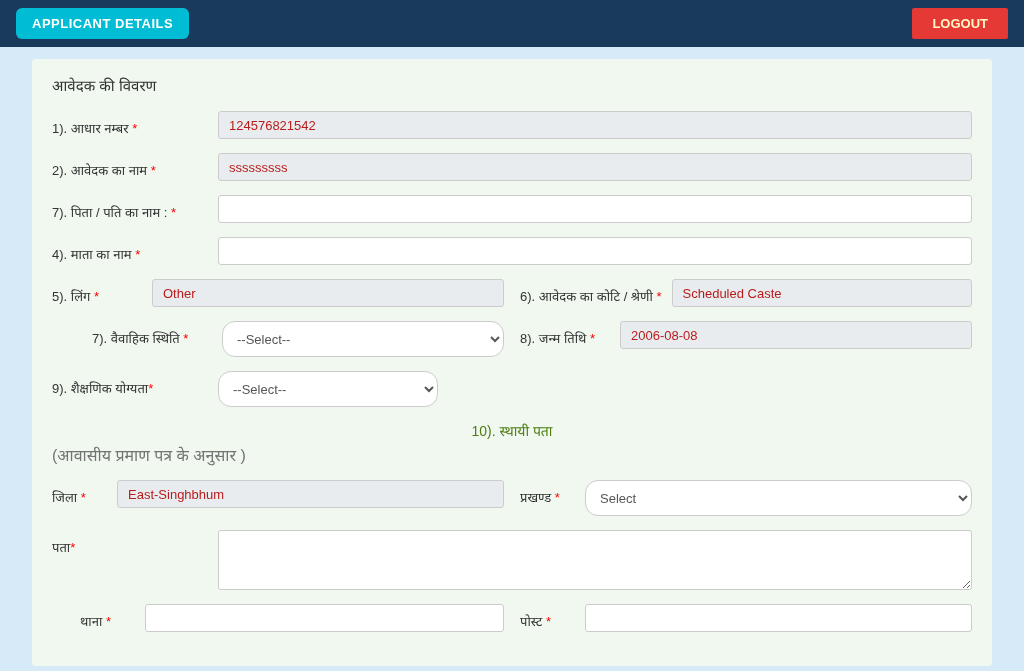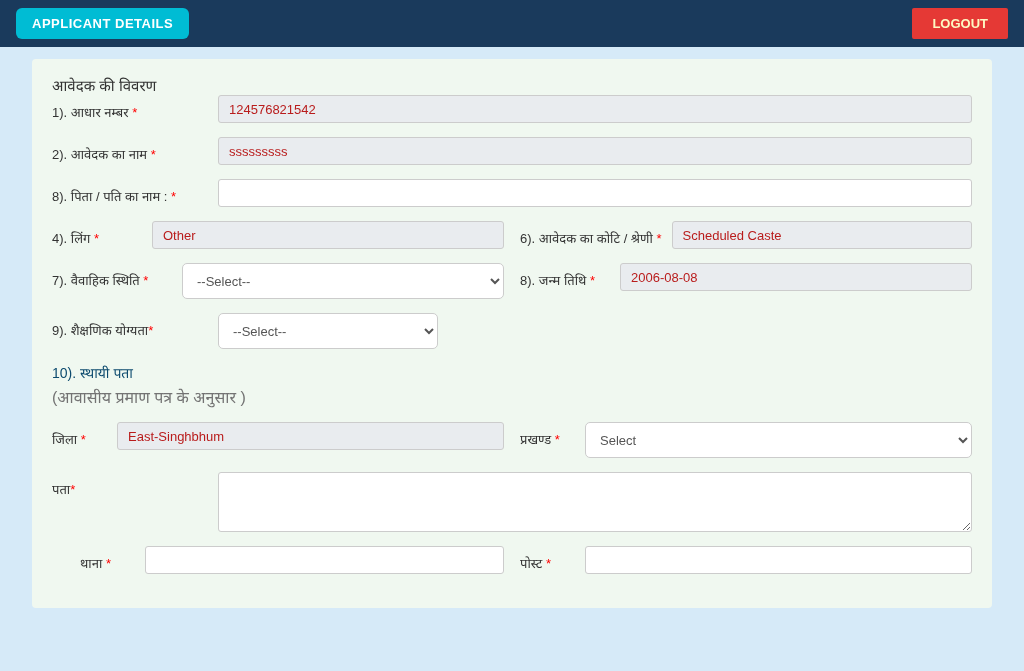--- a/index.html
+++ b/index.html
@@ -40,20 +40,21 @@
     .form-container {
       background-color: #f0f8f0;
       margin: 12px auto;
       max-width: 960px;
       border-radius: 4px;
       padding: 16px 20px 20px;
     }
     .section-title {
       font-size: 15px;
       color: #333;
+      margin-bottom: 16px;
       font-weight: normal;
     }
     .form-row {
       display: flex;
       align-items: flex-start;
       margin-bottom: 14px;
       gap: 6px;
     }
     .field-label {
       min-width: 160px;
@@ -79,21 +80,21 @@
       background-color: #e9ecef;
     }
     .form-input.readonly-field {
       background-color: #e9ecef;
       cursor: default;
     }
     .form-select {
       flex: 1;
       padding: 7px 10px;
       border: 1px solid #ccc;
-      border-radius: 5px;
+      border-radius: 13px;
       font-size: 13px;
       background-color: #fff;
       color: #555;
       height: 36px;
       cursor: pointer;
     }
     .two-col {
       display: flex;
       gap: 16px;
       width: 100%;
@@ -110,23 +111,24 @@
       padding-top: 8px;
       flex-shrink: 0;
     }
     .col-label .required {
       color: red;
     }
     .address-section {
       margin-top: 10px;
     }
     .address-title {
-      color: #0c4a6e;
+      color: #4d7c0f;
       font-size: 14px;
       margin-bottom: 4px;
+      text-align: center;
     }
     .address-subtitle {
       color: #737373;
       font-size: 16px;
       margin-bottom: 14px;
     }
     .textarea-input {
       flex: 1;
       padding: 7px 10px;
       border: 1px solid #ccc;
@@ -158,47 +160,53 @@
 
   <div class="form-row">
     <div class="field-label">
       <span>2). आवेदक का नाम</span> <span class="required">*</span>
     </div>
     <input type="text" class="form-input readonly-field" readonly="" value="sssssssss" style="">
   </div>
 
   <div class="form-row">
     <div class="field-label">
-      <span>8). पिता / पति का नाम :</span> <span class="required">*</span>
+      <span>7). पिता / पति का नाम :</span> <span class="required">*</span>
     </div>
     <input type="text" class="form-input" value="" style="">
   </div>
 
+  <div class="form-row">
+    <div class="field-label">
+      <span>4). माता का नाम</span> <span class="required">*</span>
+    </div>
+    <input type="text" class="form-input" value="" style="">
+  </div>
 
   <div class="form-row">
     <div class="two-col">
       <div class="col-half">
         <div class="col-label" style="min-width:90px;">
-          <span>4). लिंग</span> <span class="required">*</span>
+          <span>5). लिंग</span> <span class="required">*</span>
         </div>
         <input type="text" class="form-input readonly-field" readonly="" value="Other" style="">
       </div>
       <div class="col-half">
         <div class="col-label" style="min-width:130px;text-align:right;">
           <span>6). आवेदक का कोटि / श्रेणी</span> <span class="required">*</span>
         </div>
         <input type="text" class="form-input readonly-field" readonly="" value="Scheduled Caste" style="">
       </div>
     </div>
   </div>
 
   <div class="form-row">
     <div class="two-col">
       <div class="col-half">
-        <div class="col-label" style="min-width:120px;">
+        <div class="col-label" style="min-width:120px;margin-left:40px;">
           <span>7). वैवाहिक स्थिति</span> <span class="required">*</span>
         </div>
         <select class="form-select">
           <option>--Select--</option>
         </select>
       </div>
       <div class="col-half">
         <div class="col-label" style="min-width:90px;">
           <span>8). जन्म तिथि</span> <span class="required">*</span>
         </div>

